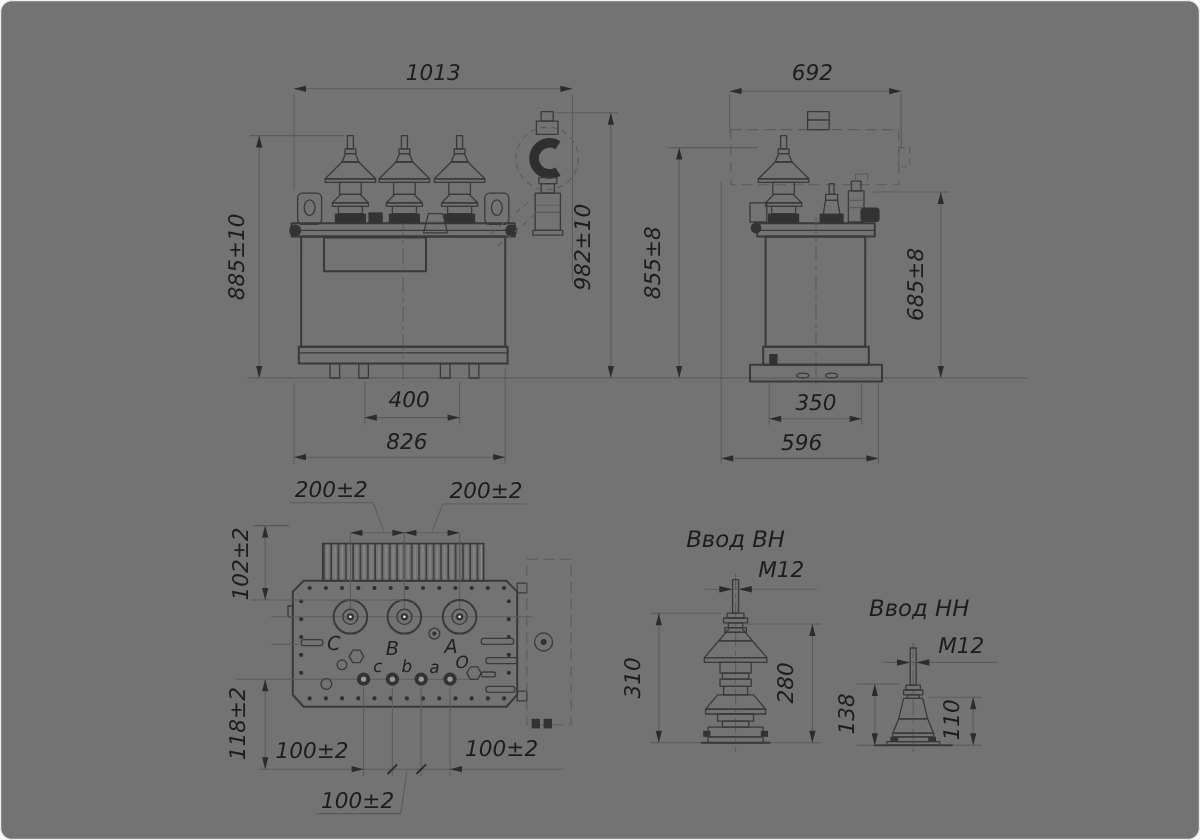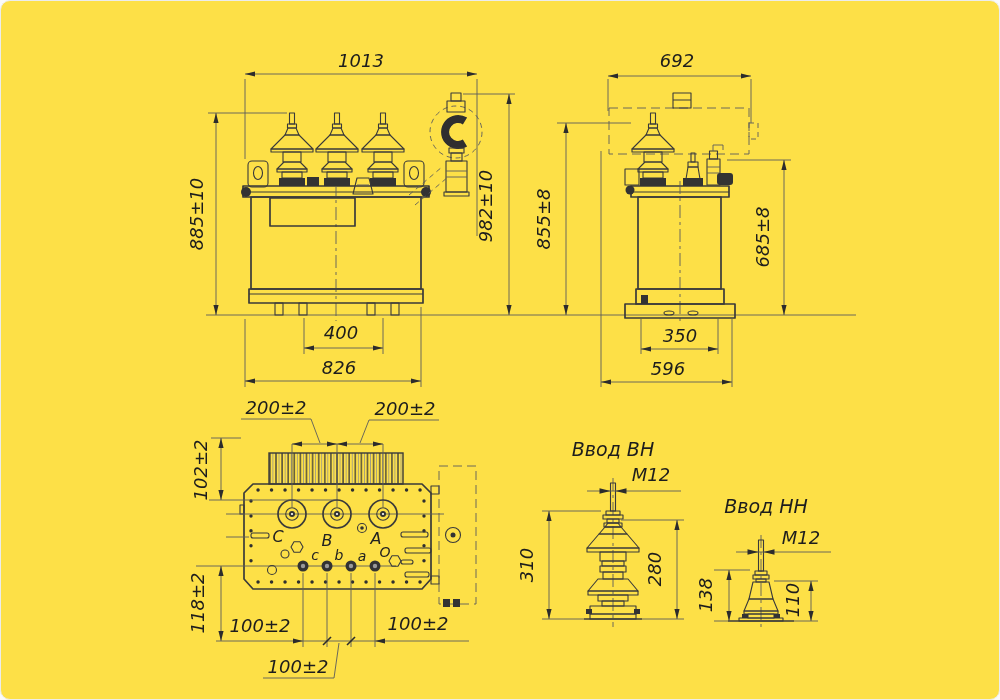--- a/index.html
+++ b/index.html
@@ -1,16 +1,16 @@
 <!DOCTYPE html>
 <html><head>
 <meta charset="utf-8">
 <style>
   html,body{margin:0;padding:0;background:#fafafa;}
-  .page{width:1000px;height:700px;background:#fde047;border:1px solid #ececec;
+  .page{width:1000px;height:700px;background:#737373;border:1px solid #ececec;
         border-radius:10px;box-sizing:border-box;position:relative;overflow:hidden;
         font-family:"DejaVu Sans",sans-serif;}
   svg{display:block;}
   
   .o  {stroke:#3a3a3a;fill:none;stroke-width:1.7;stroke-linejoin:round;}
   .o2 {stroke:#3a3a3a;fill:none;stroke-width:1.1;stroke-linejoin:round;}
   .t  {stroke:#5b5b5b;fill:none;stroke-width:0.9;}
   .f  {fill:#333333;stroke:none;}
   .ah {fill:#2c2c2c;stroke:none;}
   .dash  {stroke-dasharray:9 5;}

